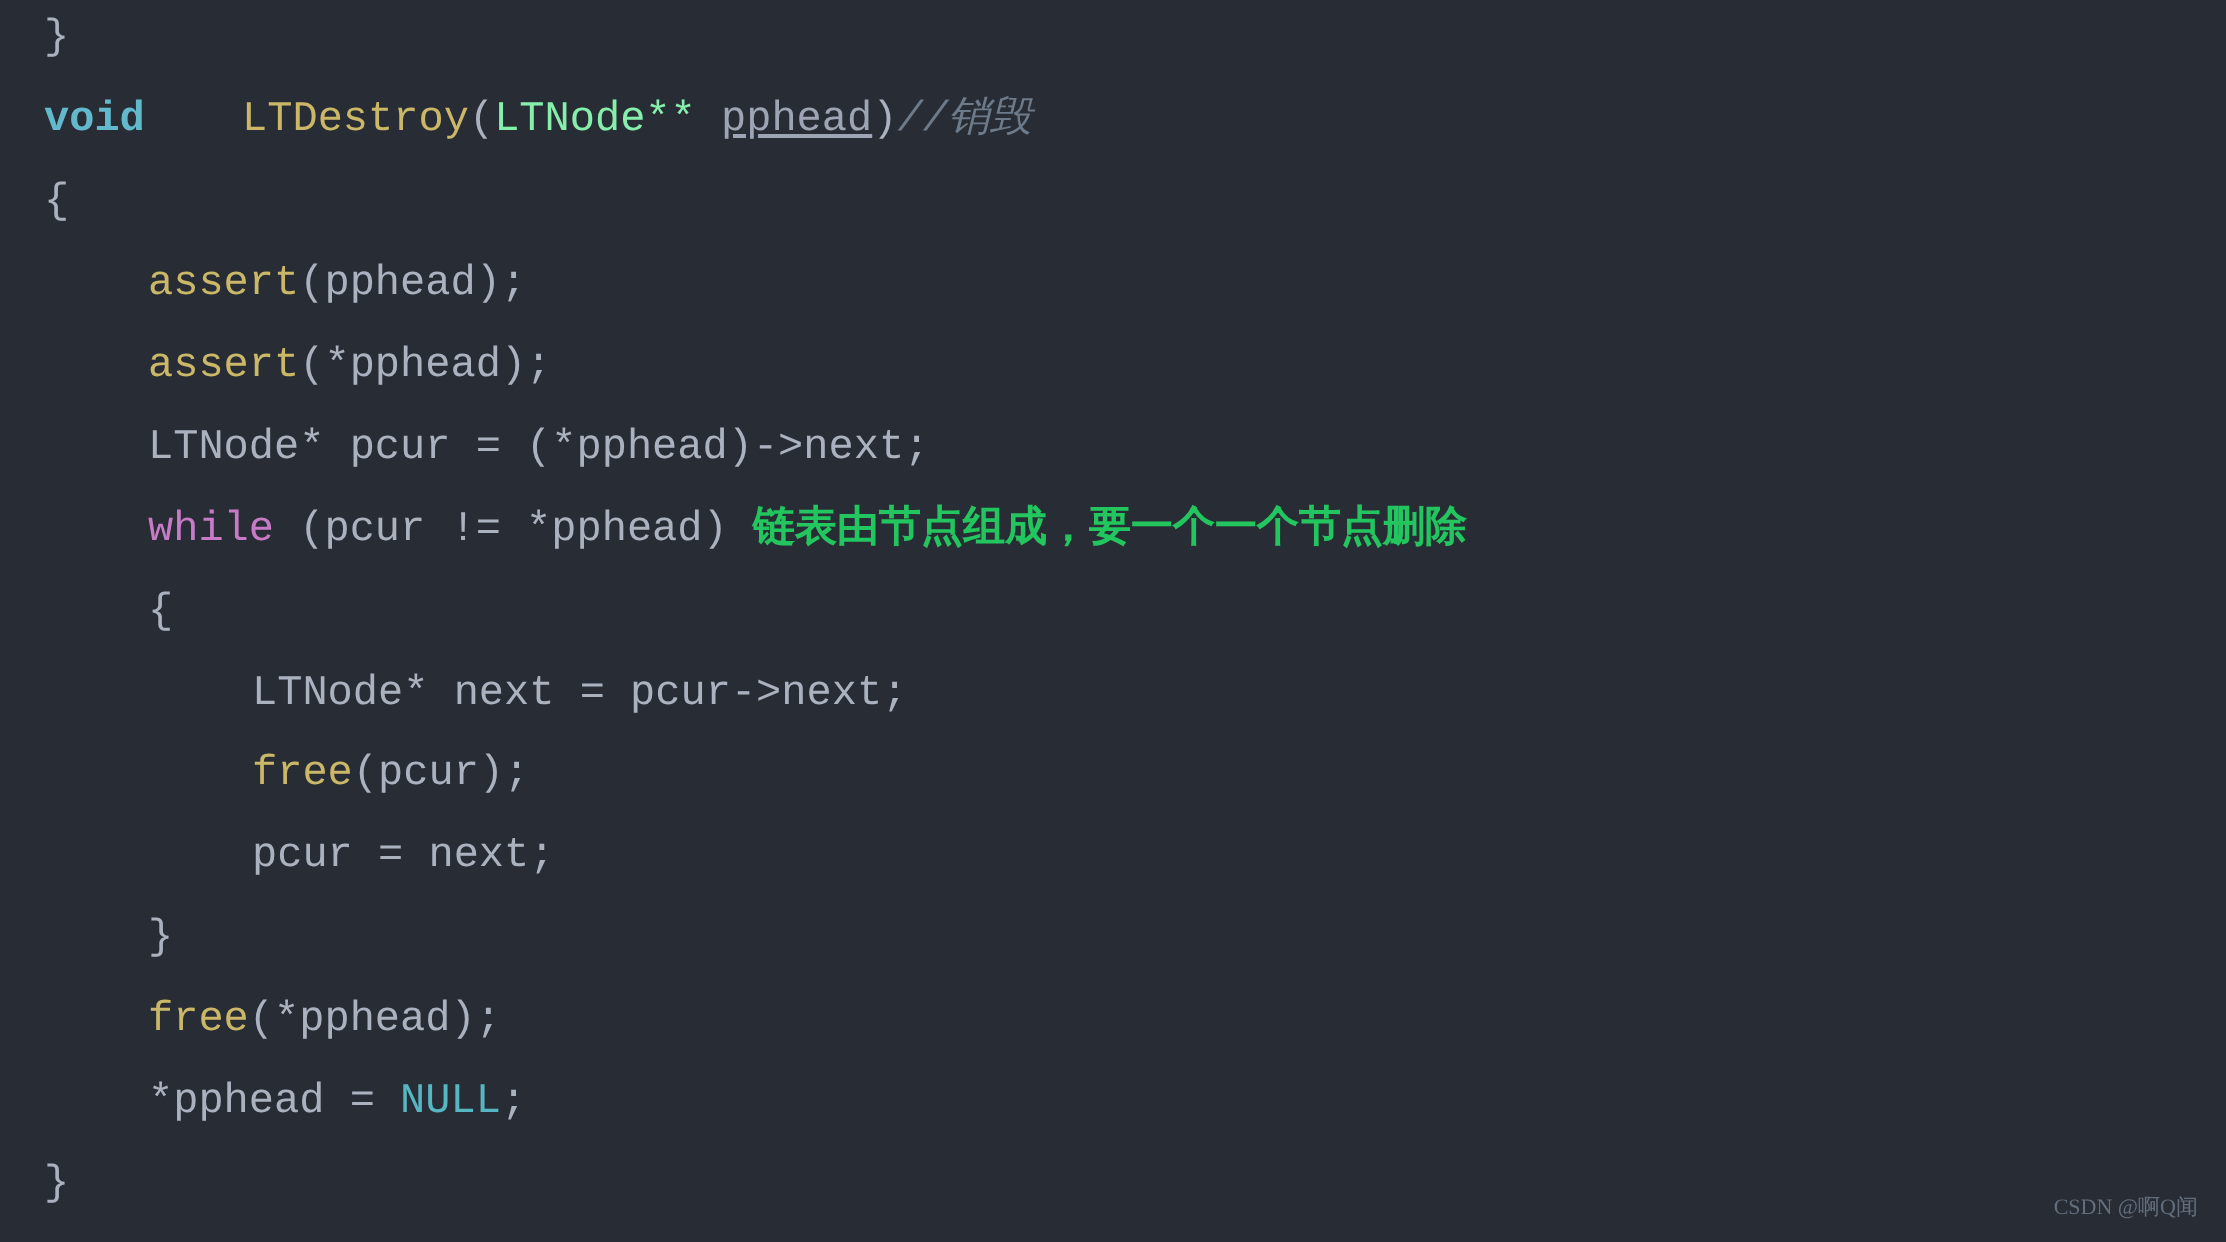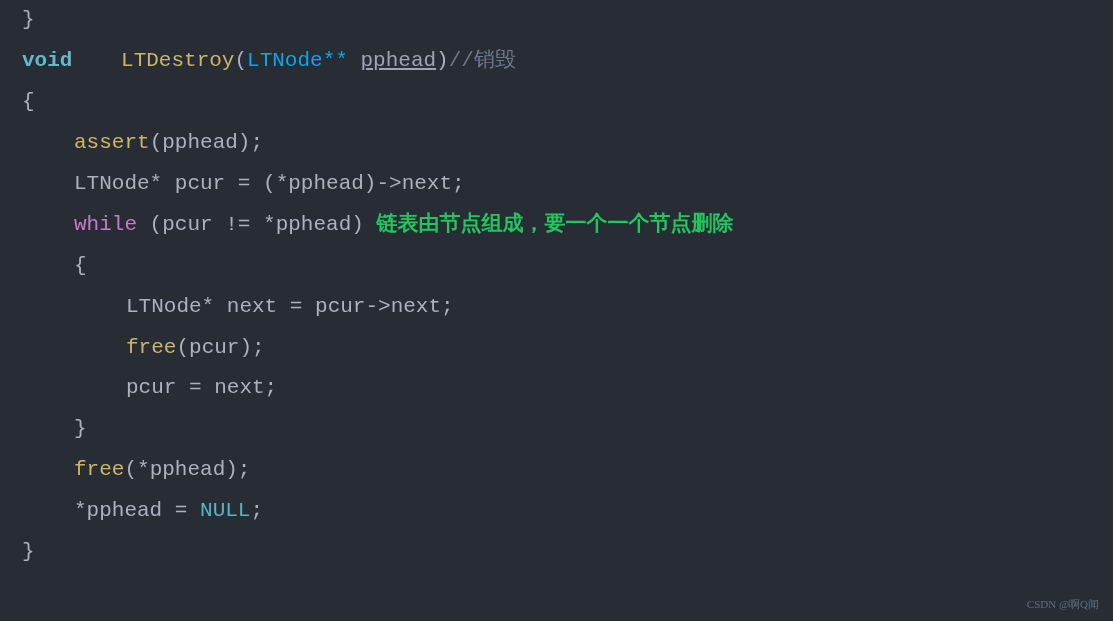--- a/index.html
+++ b/index.html
@@ -14,23 +14,23 @@
       height: 621px;
       overflow: hidden;
       position: relative;
     }
     .code-area { padding: 0 22px; }
     .line { white-space: pre; }
     .ind1 { padding-left: 52px; }
     .ind2 { padding-left: 104px; }
     .kw-void { color: #63b9cc; font-weight: bold; }
     .fn { color: #cab768; font-weight: 500; margin-left: 36px; }
-    .type { color: #0ea5e9; }
+    .type { color: #86efac; }
     .param { color: #9da5b4; text-decoration: underline; }
-    .comment { color: #6c7a8a; }
+    .comment { color: #6c7a8a; font-style: italic; }
     .kw-assert { color: #cab768; }
     .kw-while { color: #c77bc7; }
     .kw-free { color: #cab768; }
     .null { color: #56b6c2; }
     .punct { color: #abb2bf; }
     .note { color: #22c55e; font-weight: 700; }
     .watermark {
       position: absolute;
       right: 14px;
       bottom: 6px;
@@ -45,20 +45,21 @@
 
 <div class="code-area">
   <div class="line"><span class="punct">}</span></div>
 
   <div class="line"><span class="kw-void">void</span><span class="fn"> LTDestroy</span><span class="punct">(</span><span class="type">LTNode** </span><span class="param">pphead</span><span class="punct">)</span><span class="comment">//销毁</span></div>
 
   <div class="line"><span class="punct">{</span></div>
 
   <div class="line ind1"><span class="kw-assert">assert</span><span class="punct">(pphead);</span></div>
 
+  <div class="line ind1"><span class="kw-assert">assert</span><span class="punct">(*pphead);</span></div>
 
   <div class="line ind1"><span class="punct">LTNode* pcur = (*pphead)-&gt;next;</span></div>
 
   <div class="line ind1"><span class="kw-while">while</span><span class="punct"> (pcur != *pphead)</span><span class="note"> 链表由节点组成，要一个一个节点删除</span></div>
 
   <div class="line ind1"><span class="punct">{</span></div>
 
   <div class="line ind2"><span class="punct">LTNode* next = pcur-&gt;next;</span></div>
 
   <div class="line ind2"><span class="kw-free">free</span><span class="punct">(pcur);</span></div>

